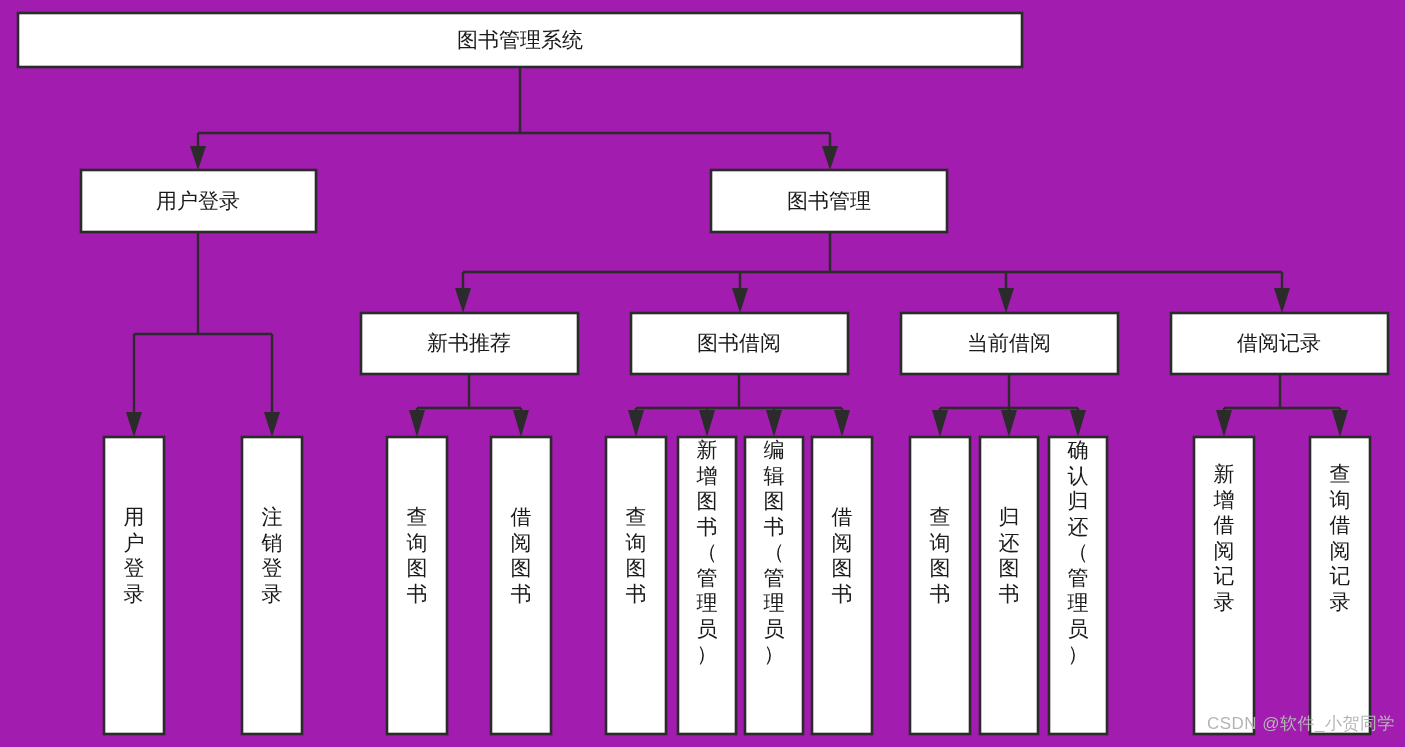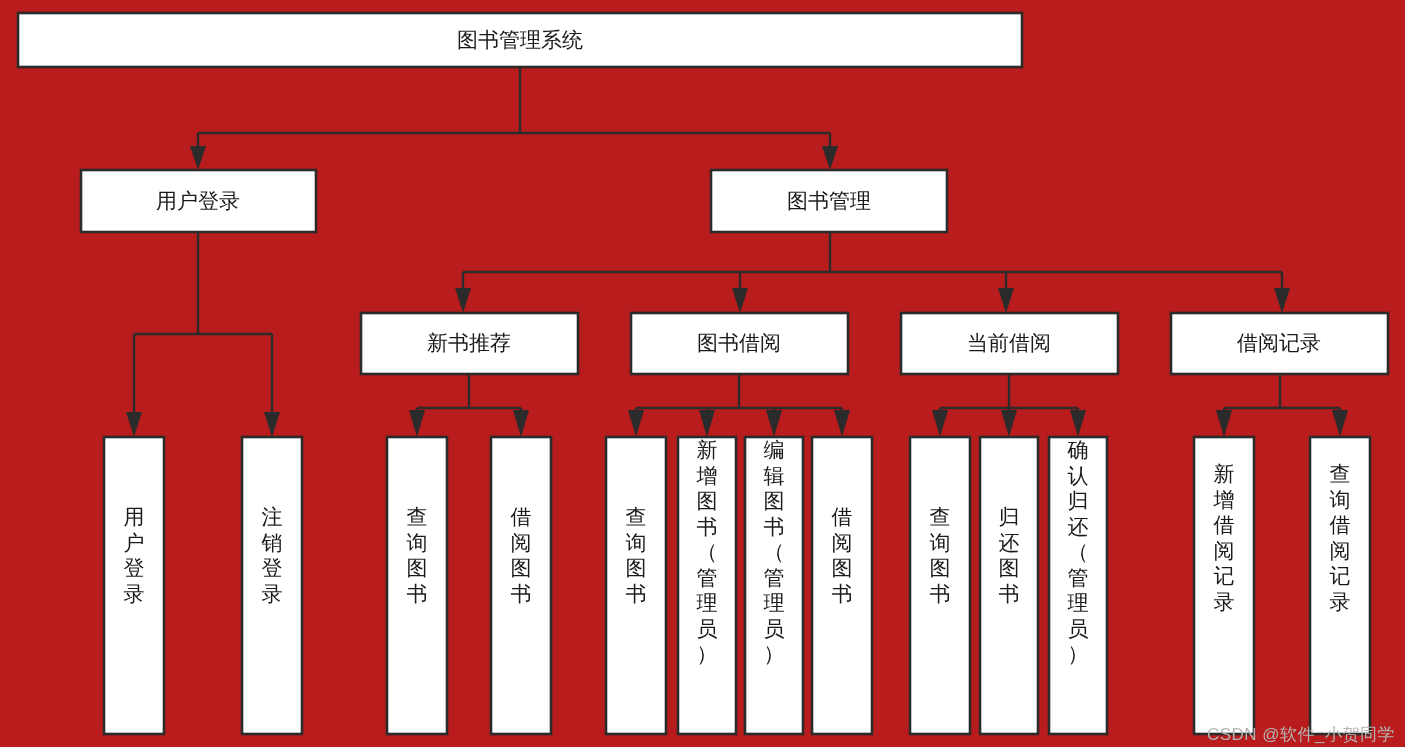--- a/index.html
+++ b/index.html
@@ -7,21 +7,21 @@
     padding: 0;
     background: #ffffff;
   }
   body {
     font-family: "Liberation Sans", "DejaVu Sans", sans-serif;
   }
   #stage {
     position: relative;
     width: 1405px;
     height: 747px;
-    background: #b91c1c;
+    background: #a21caf;
     overflow: hidden;
   }
   svg#diagram {
     position: absolute;
     left: 0;
     top: 0;
     width: 1405px;
     height: 747px;
   }
   .nodebox {
@@ -49,21 +49,21 @@
   .nodelabel.root { font-size: 21px; }
   .leaflabel {
     fill: #1a1a1a;
     font-family: "Liberation Sans", "DejaVu Sans", sans-serif;
     font-size: 21px;
     text-anchor: middle;
   }
   .watermark {
     position: absolute;
     right: 10px;
-    bottom: 1px;
+    bottom: 12px;
     font-family: "Liberation Sans", "DejaVu Sans", sans-serif;
     font-size: 17px;
     color: #b4b4b4;
     letter-spacing: 0.5px;
     white-space: nowrap;
     pointer-events: none;
   }
 </style>
 </head>
 <body>

